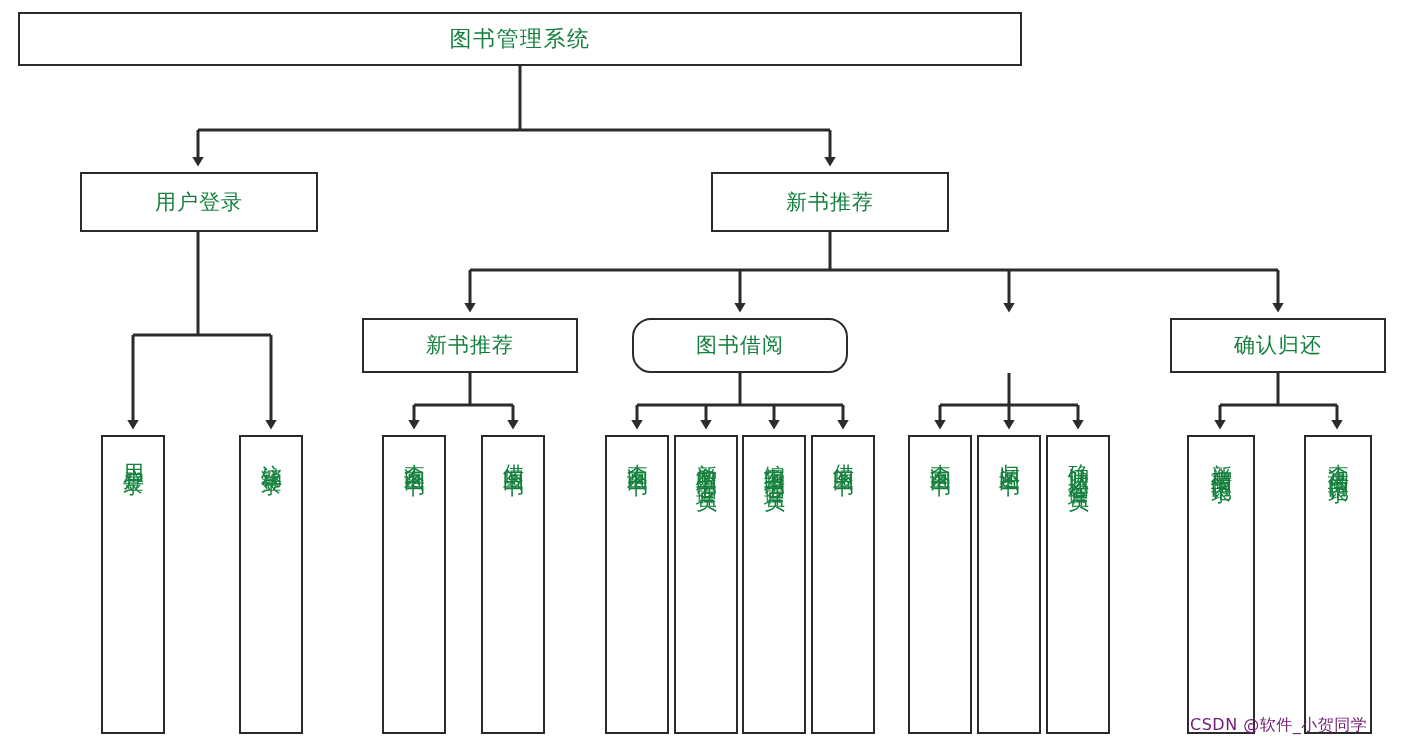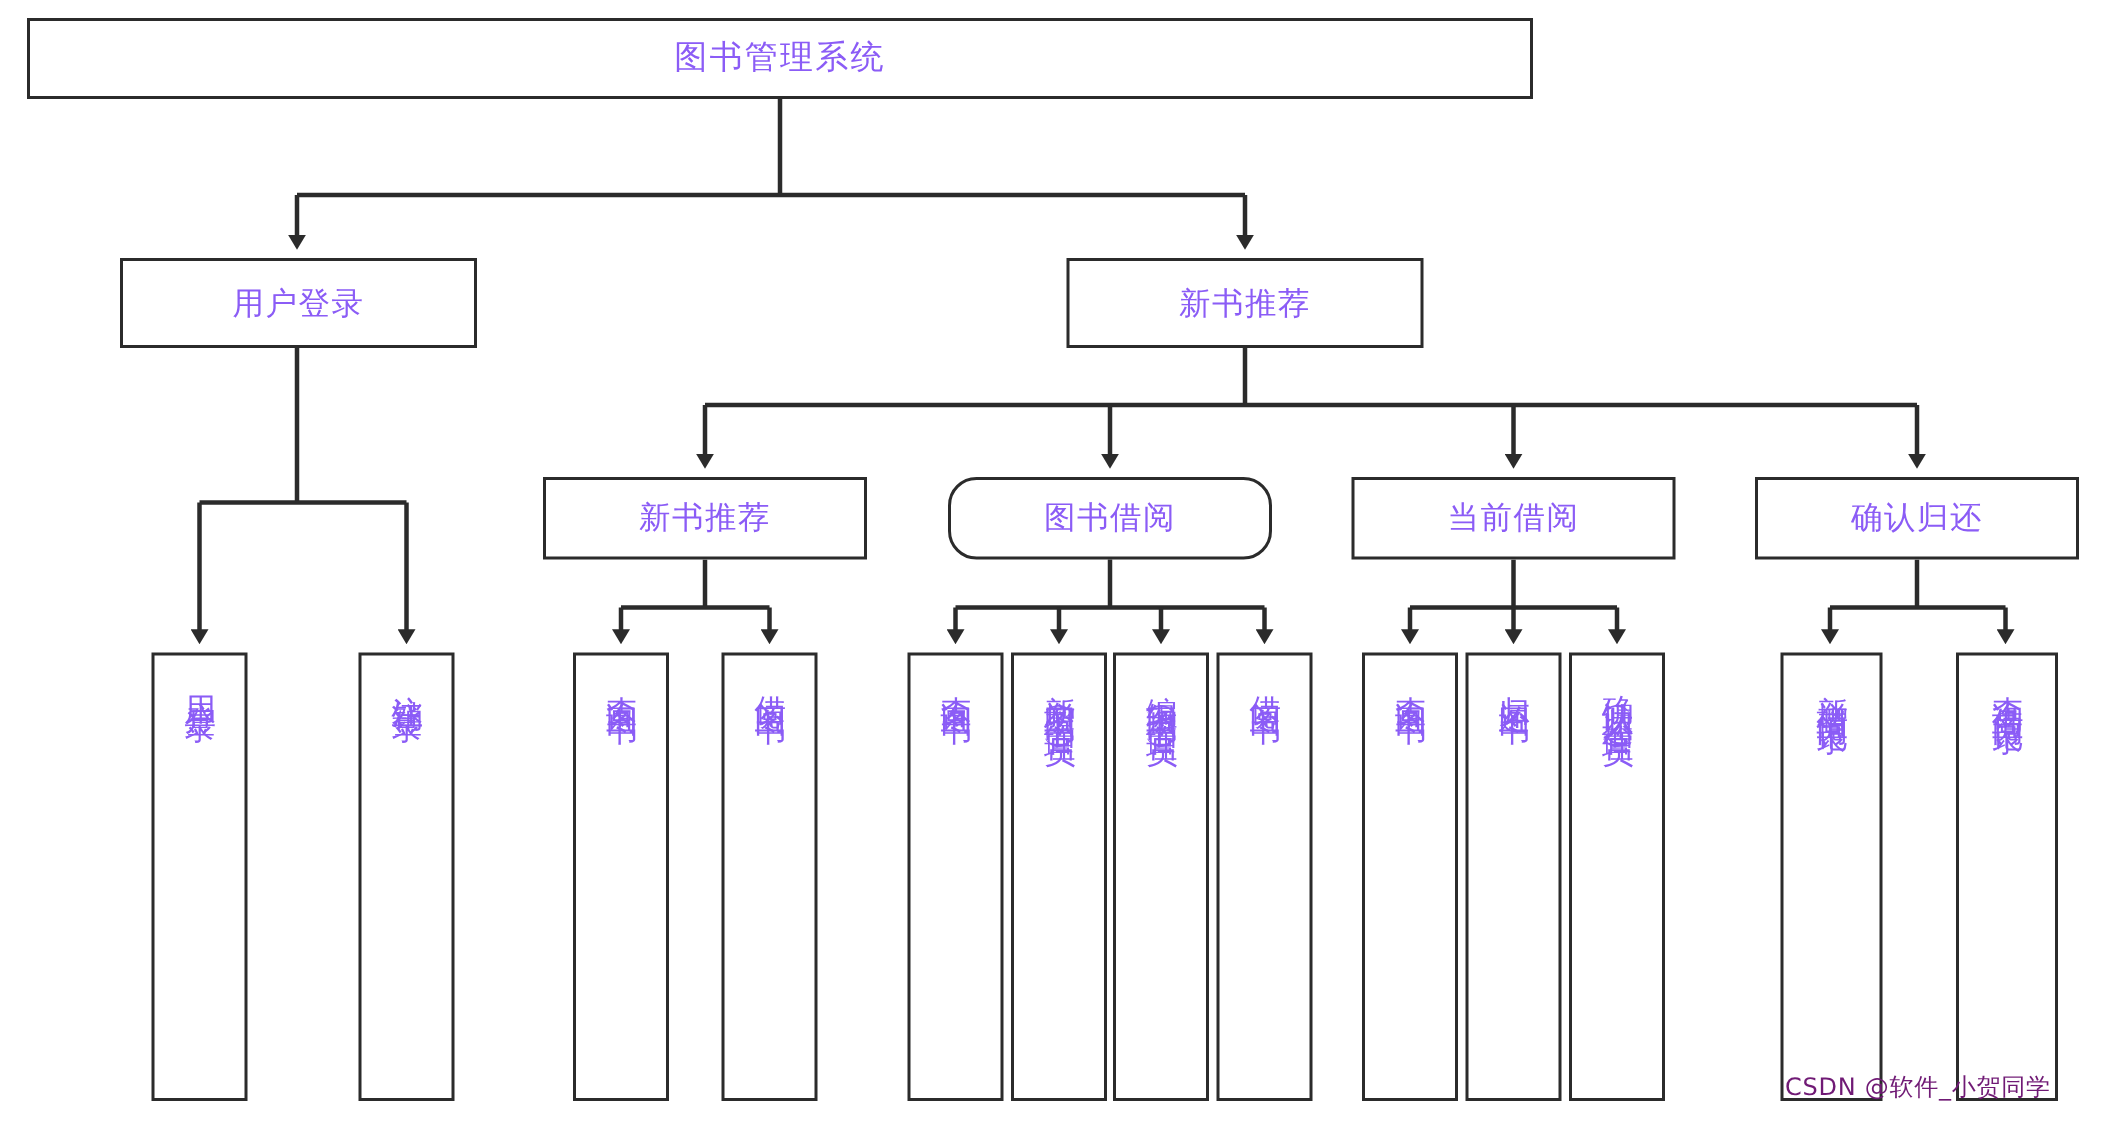--- a/index.html
+++ b/index.html
@@ -34,21 +34,21 @@
     border: 2px solid #2b2b2b;
     display: flex;
     align-items: center;
     justify-content: center;
     z-index: 2;
   }
   .node .label {
     display: block;
     text-align: right;
     line-height: 1.18;
-    color: #8b5cf6;
+    color: #15803d;
     white-space: nowrap;
   }
   
   .node.horiz .label {
     font-size: 21px;
     letter-spacing: 1px;
   }
   .node.root .label {
     font-size: 22px;
     letter-spacing: 1.5px;
@@ -141,23 +141,20 @@
   <div class="node horiz" style="left:711px; top:172px; width:238px; height:60px;">
     <span class="label">新书推荐</span>
   </div>
 
   <div class="node horiz" style="left:362px; top:318px; width:216px; height:55px;">
     <span class="label">新书推荐</span>
   </div>
   <div class="node horiz" style="left:632px; top:318px; width:216px; height:55px;border-radius:19px;">
     <span class="label">图书借阅</span>
   </div>
-  <div class="node horiz" style="left:901px; top:318px; width:216px; height:55px;">
-    <span class="label">当前借阅</span>
-  </div>
   <div class="node horiz" style="left:1170px; top:318px; width:216px; height:55px;">
     <span class="label">确认归还</span>
   </div>
 
   <div class="node vert" style="left:101px; top:435px; width:64px; height:299px;">
     <span class="label">用户登录</span>
   </div>
   <div class="node vert" style="left:239px; top:435px; width:64px; height:299px;">
     <span class="label">注销登录</span>
   </div>

